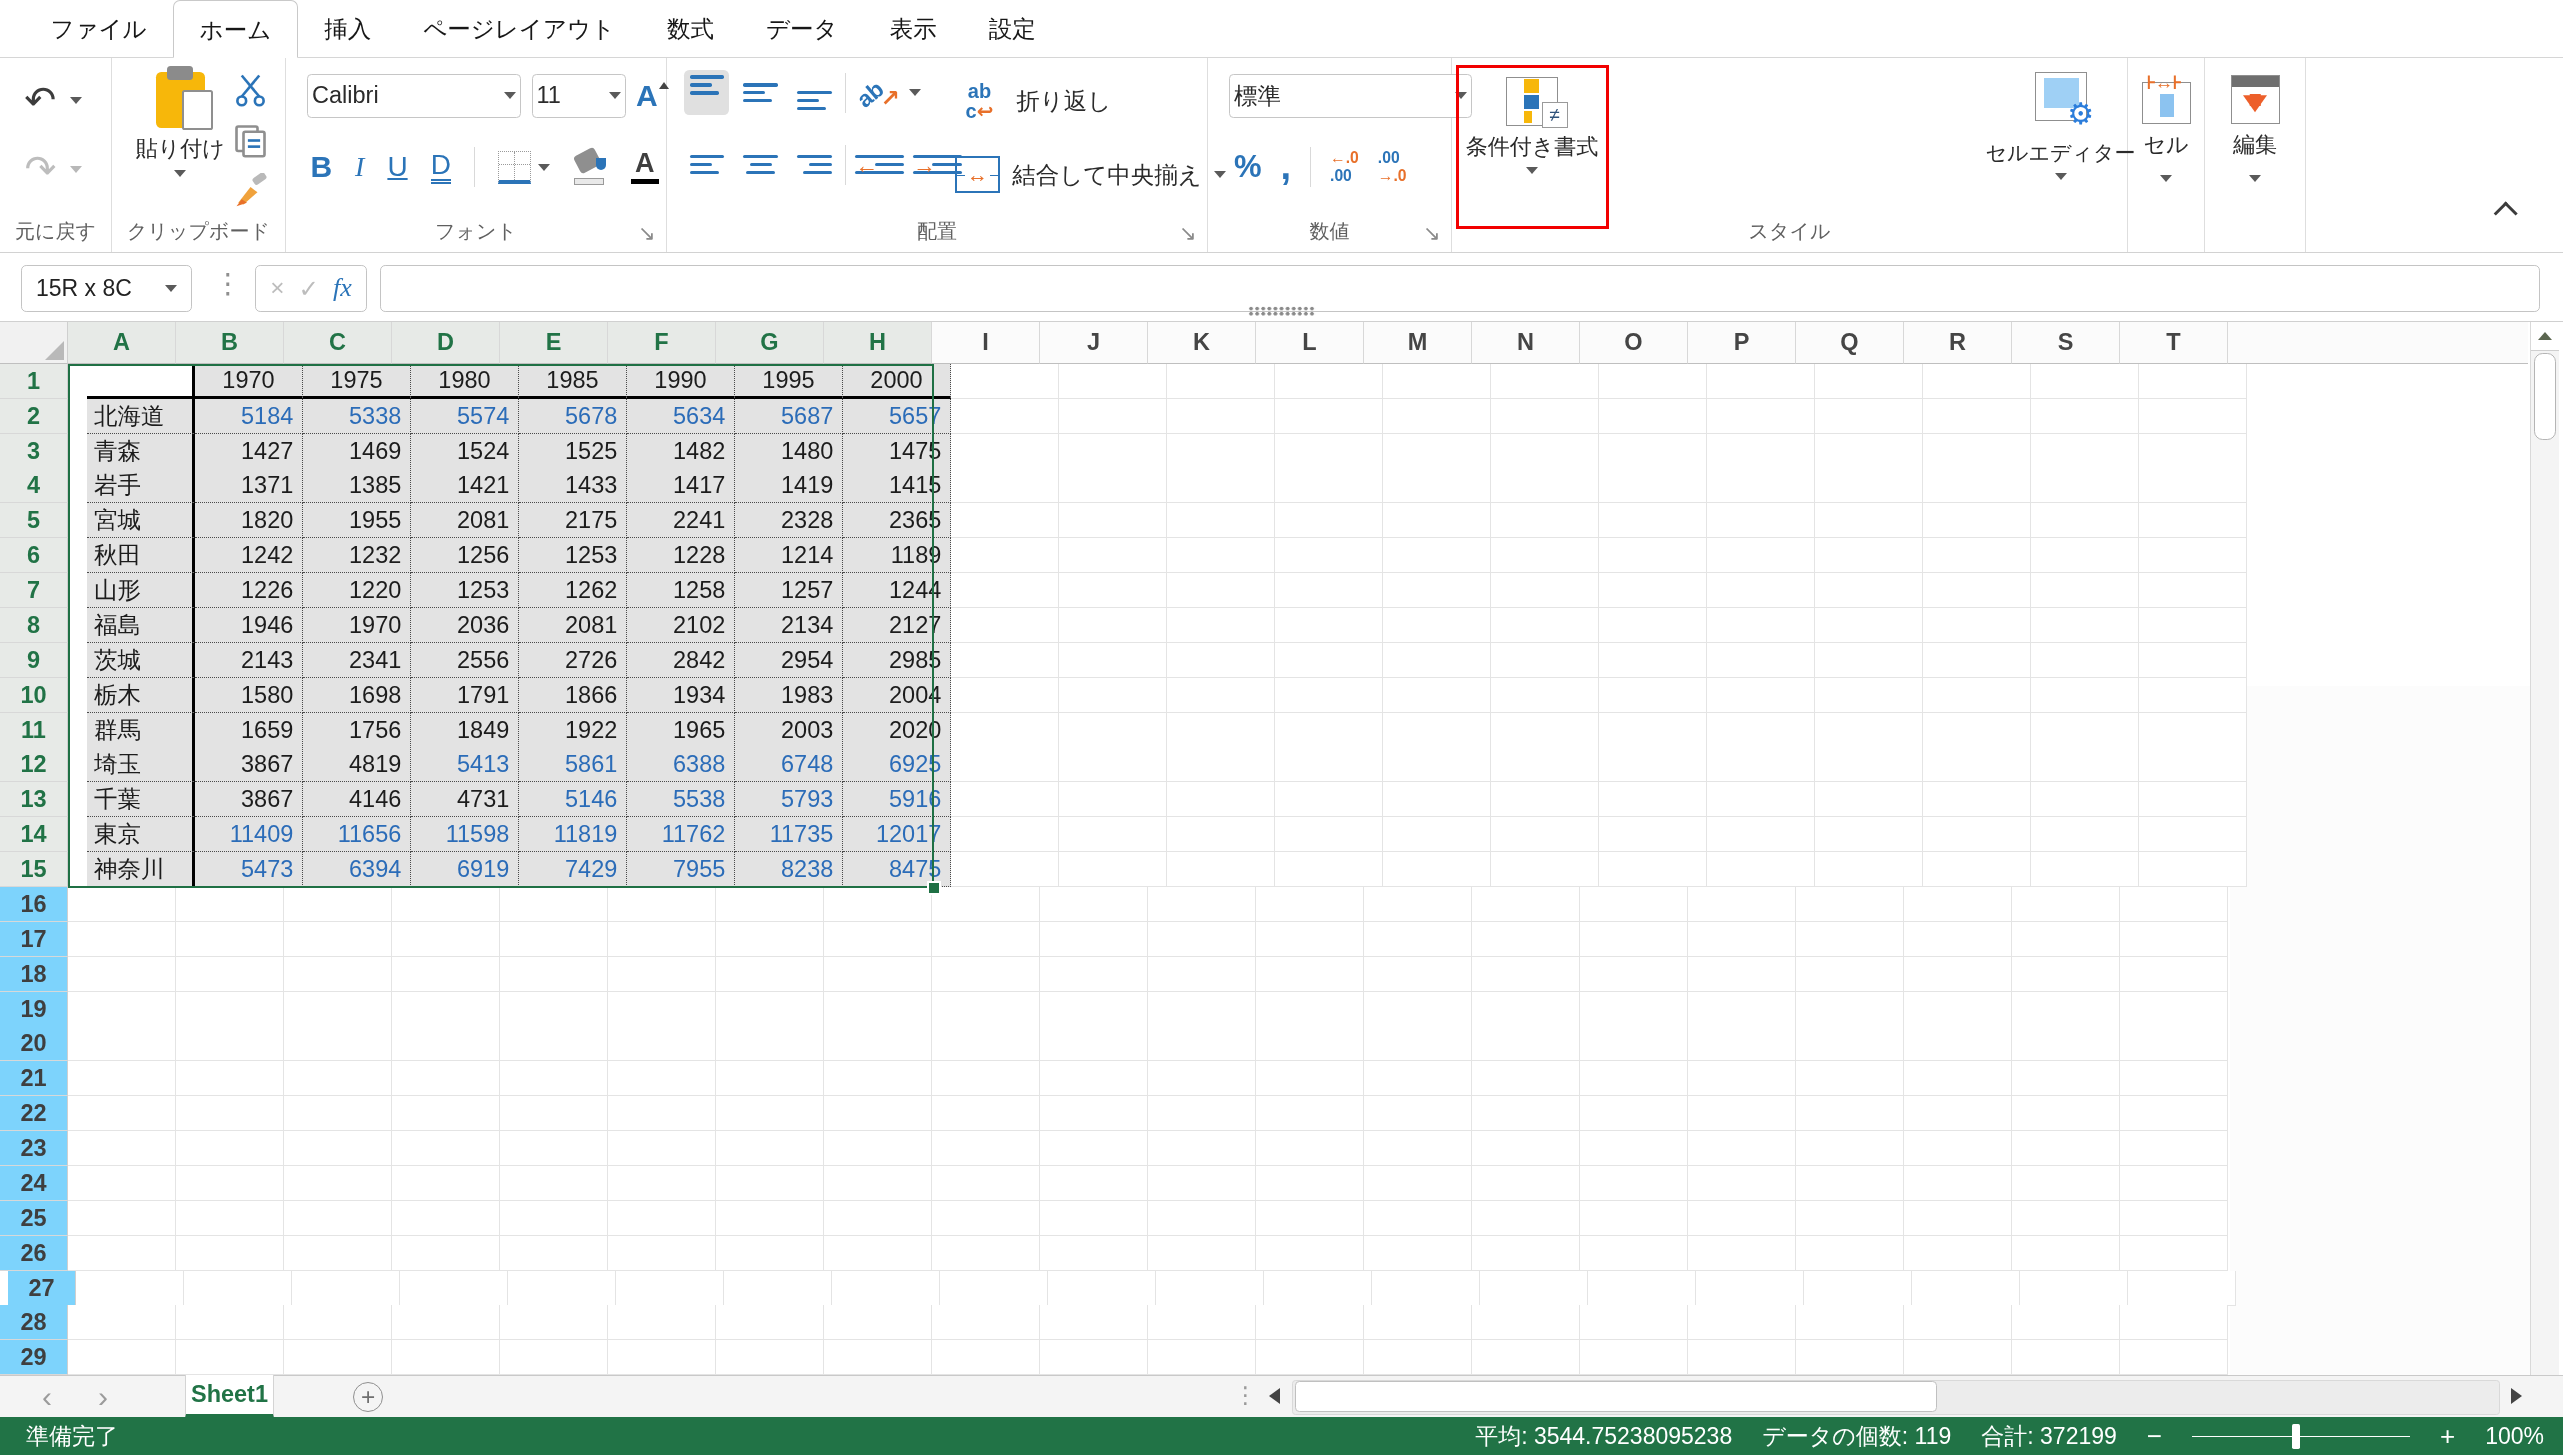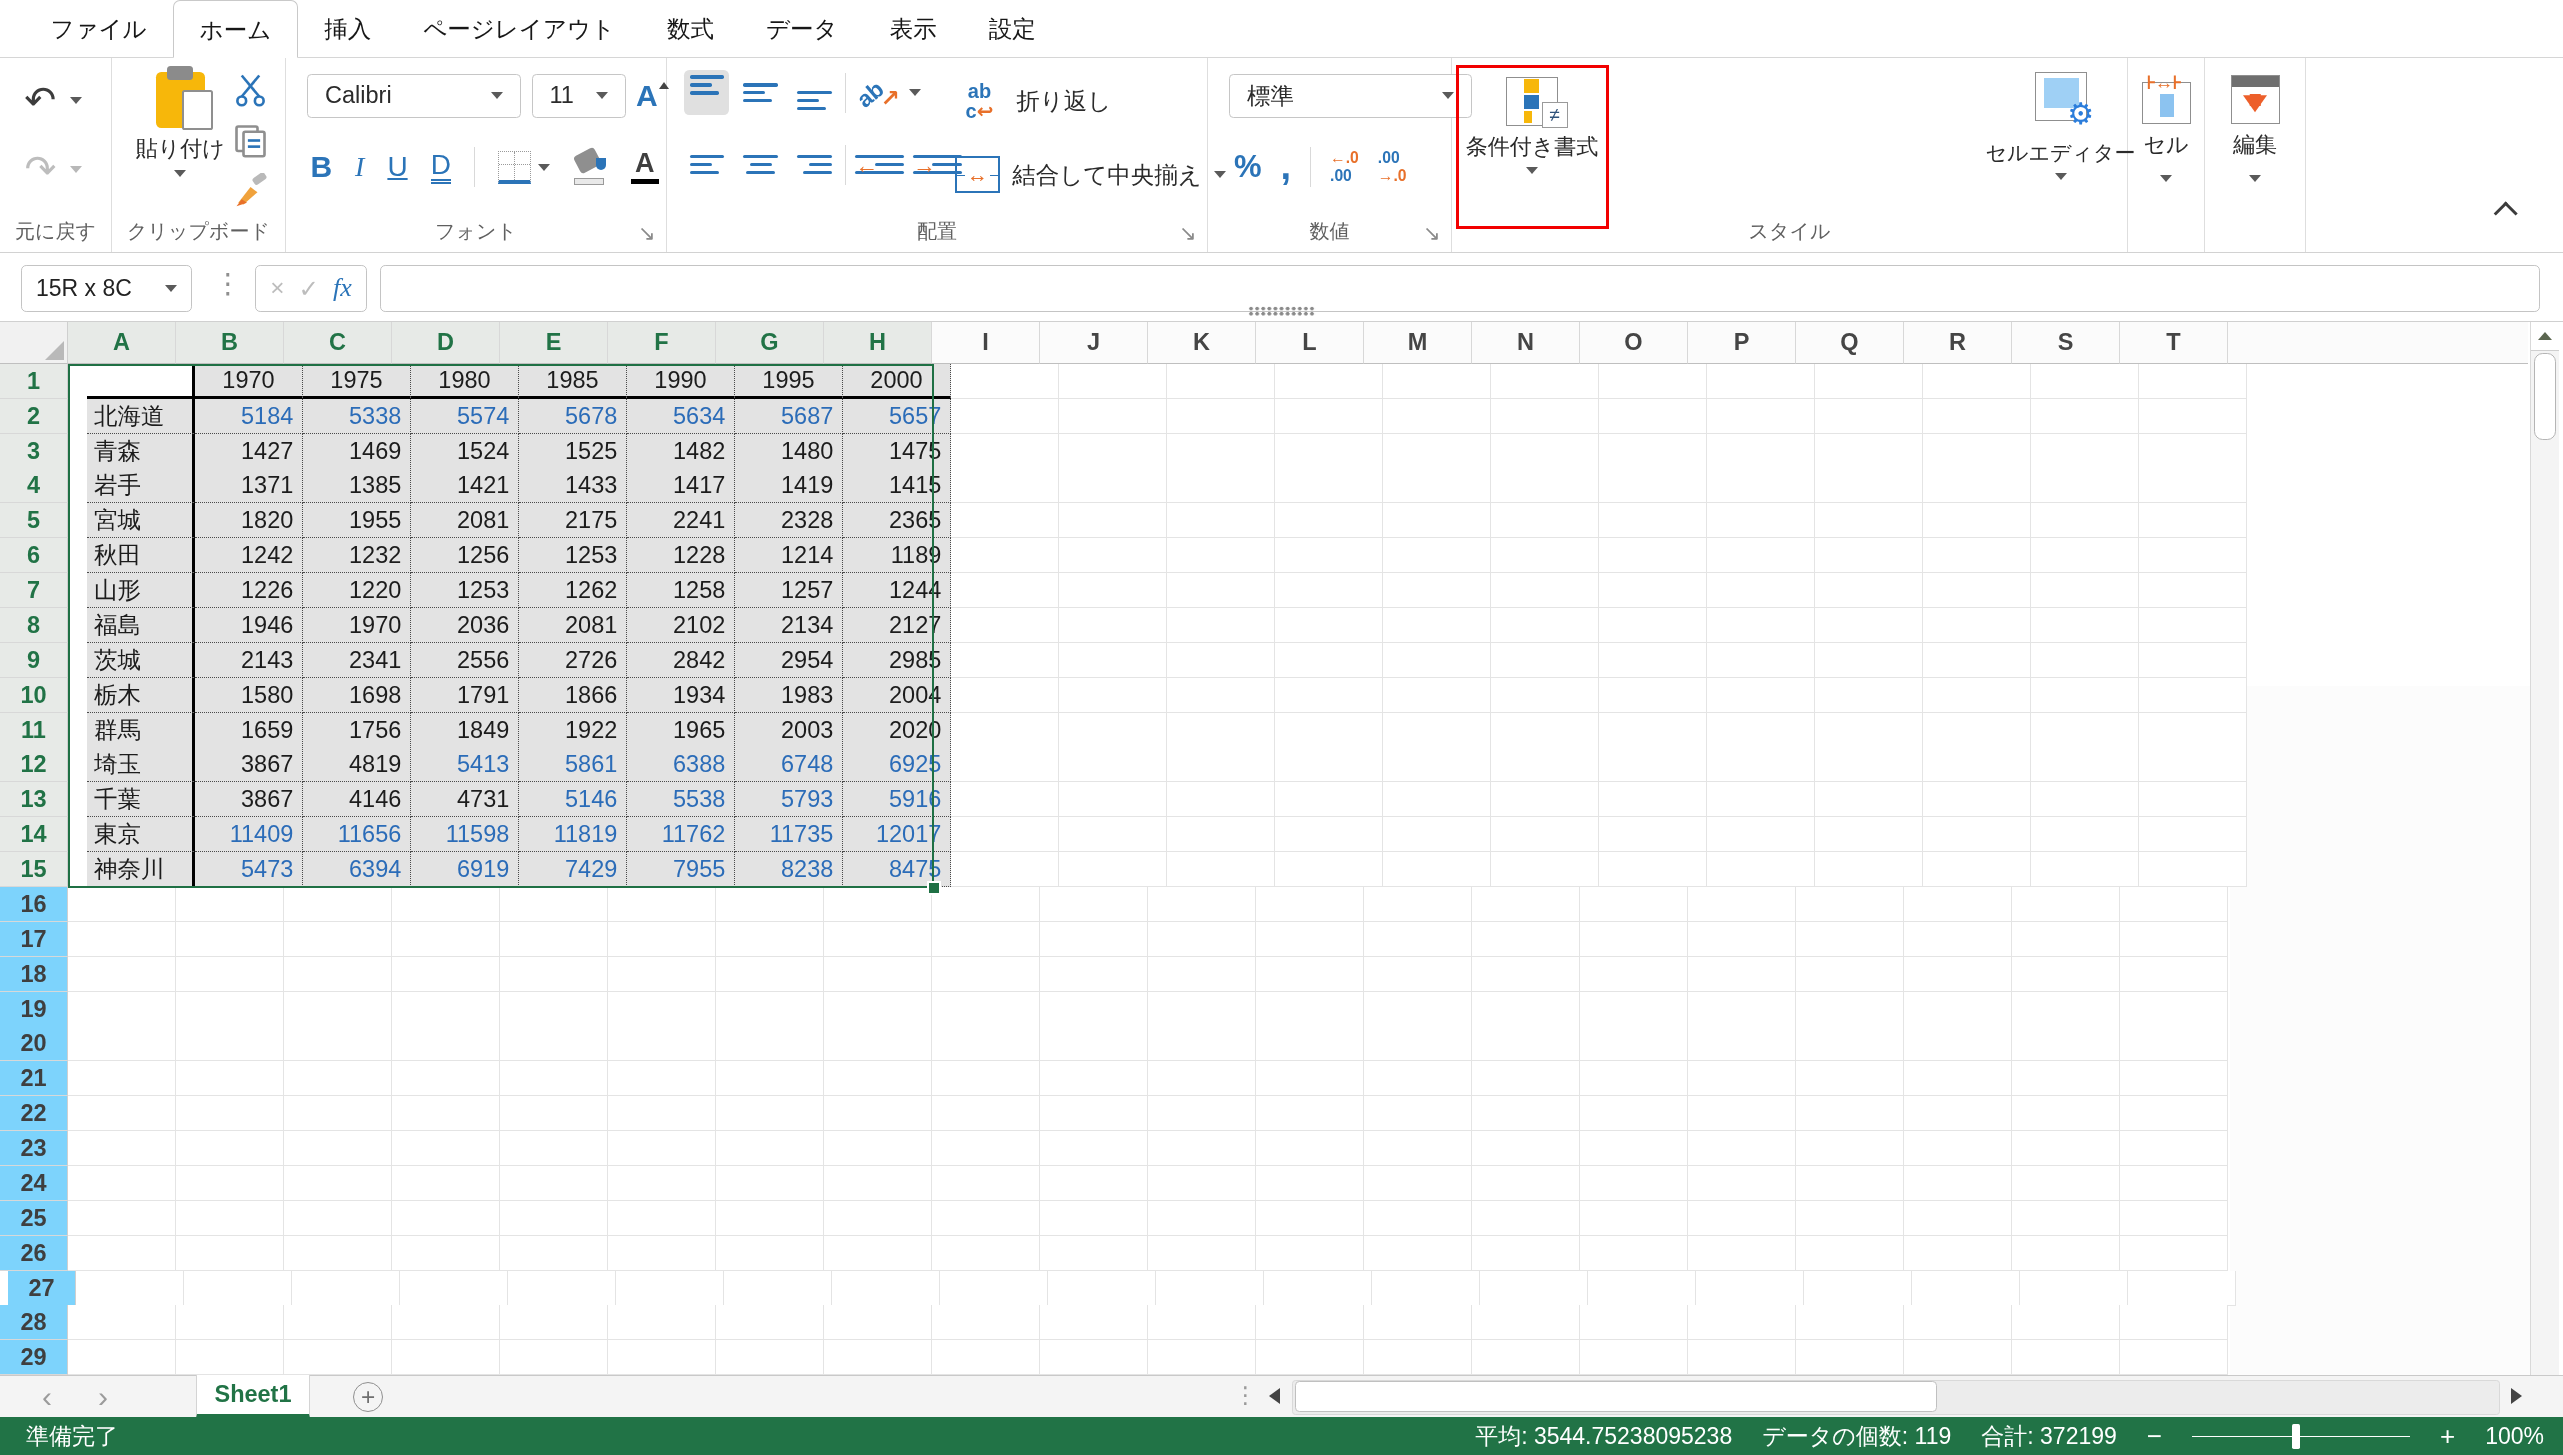--- a/index.html
+++ b/index.html
@@ -34,21 +34,21 @@
 
   
   .ic-paste { position:relative; width:49px; height:56px; }
   .ic-paste .board { position:absolute; inset:0; background:#f7b70a; border-radius:5.2px; }
   .ic-paste .clip { position:absolute; top:-6.1px; left:11.3px; width:26px; height:14px; background:#8b8b8b; border-radius:3.5px; }
   .ic-paste .page { position:absolute; right:-8.7px; bottom:-1.7px; width:31px; height:40px; background:#fff; border:2.6px solid #8f8f8f; border-radius:2.6px; }
 
   .minicol { position:absolute; right:17.4px; top:14px; display:flex; flex-direction:column; gap:15.7px; align-items:center; }
 
   .selbox { height:44px; border:0.9px solid #c6c6c6; border-radius:4.4px; background:#fff; display:flex; align-items:center;
-            font-size:23.5px; color:#2b2b2b; padding:0 17px; justify-content:space-between; }
+            font-size:23.5px; color:#2b2b2b; padding:0 4px; justify-content:space-between; }
 
   .fontAbig { font-size:30px; color:#2b74b8; font-weight:600; line-height:1; }
   .fontAsm  { font-size:23.5px; color:#2b74b8; font-weight:600; line-height:1; }
   .tinytri-up { width:0;height:0;border-left:5.2px solid transparent;border-right:5.2px solid transparent;border-bottom:7px solid #444; }
   .tinytri-dn { width:0;height:0;border-left:5.2px solid transparent;border-right:5.2px solid transparent;border-top:7px solid #444; }
 
   .fmt-b { font-size:30px; font-weight:800; color:#2b74b8; }
   .fmt-i { font-size:28px; font-style:italic; color:#2b74b8; font-family:"Liberation Serif","DejaVu Serif",serif; }
   .fmt-u { font-size:28px; color:#2b74b8; text-decoration:underline; }
   .fmt-d { font-size:28px; color:#2b74b8; border-bottom:5.2px double #2b74b8; line-height:1.05; }
@@ -171,21 +171,21 @@
   
   #vscroll { position:absolute; left:2530px; top:322px; width:29px; height:1053px; background:#f4f4f4; border-left:0.9px solid #d9d9d9; }
   #vscroll .up { position:absolute; top:0; left:0; right:0; height:29px; background:#fff; border-bottom:0.9px solid #cfcfcf;
                  display:flex; align-items:center; justify-content:center; }
   #vscroll .up .t { width:0; height:0; border-left:7.8px solid transparent; border-right:7.8px solid transparent; border-bottom:8.7px solid #5b6650; }
   #vscroll .thumb { position:absolute; top:31px; left:2.6px; width:22px; height:87px; background:#fff; border:0.9px solid #b5b5b5; border-radius:8.7px; }
 
   
   #tabbar { position:absolute; top:1375px; left:0; width:2563px; height:42px; background:#f4f4f4; border-top:0.9px solid #c9c9c9; }
   .navarrow { position:absolute; top:0; height:42px; display:flex; align-items:center; font-size:30px; color:#9b9b9b; }
-  #sheettab { position:absolute; left:196px; top:-0.9px; height:43px; width:114px; background:#fff;
+  #sheettab { position:absolute; left:185px; top:-0.9px; height:43px; width:89px; background:#fff;
               border-left:0.9px solid #d4d4d4; border-right:0.9px solid #d4d4d4; border-bottom:4.4px solid #217346;
               display:flex; align-items:center; justify-content:center; font-size:23.5px; font-weight:700; color:#217346; }
   #addsheet { position:absolute; left:353px; top:6.1px; width:30px; height:30px; border:1.7px solid #909090; border-radius:50%;
               display:flex; align-items:center; justify-content:center; font-size:24.4px; color:#6f6f6f; line-height:1; }
   #tabdots { position:absolute; left:1234px; top:7px; font-size:23px; color:#9a9a9a; letter-spacing:0; line-height:1.1; }
   #hscroll { position:absolute; left:1292px; top:3.5px; width:1208px; height:35px; background:#ececec; border:0.9px solid #d9d9d9; border-radius:3.5px; }
   #hscroll .thumb { position:absolute; left:1.7px; top:0.9px; width:642px; height:31px; background:#fff; border:0.9px solid #c0c0c0; border-radius:4.4px; }
   .harrow { position:absolute; top:12.2px; width:0; height:0; }
   .harrow.left { left:1269px; border-top:8.7px solid transparent; border-bottom:8.7px solid transparent; border-right:11.3px solid #444; }
   .harrow.right { left:2511px; border-top:8.7px solid transparent; border-bottom:8.7px solid transparent; border-left:11.3px solid #444; }

